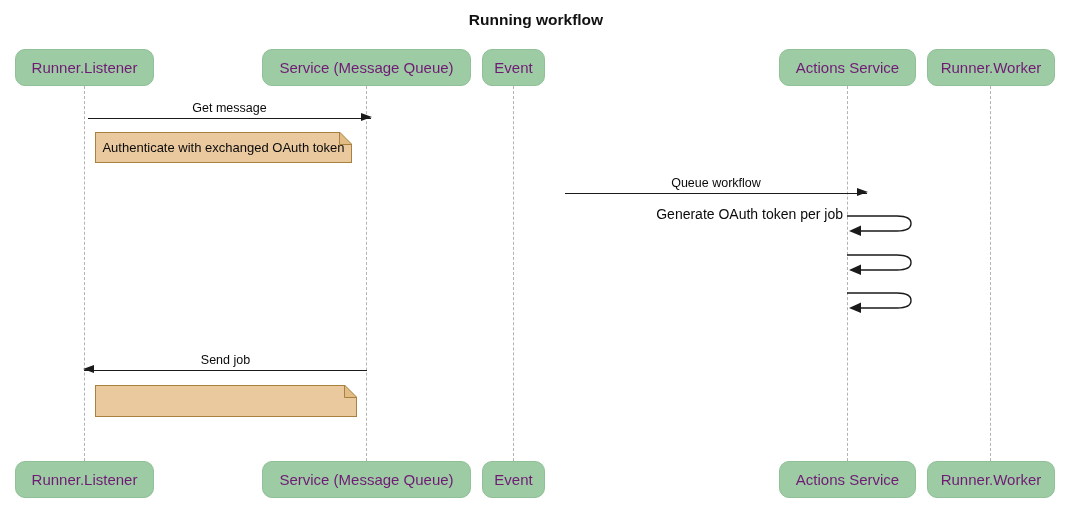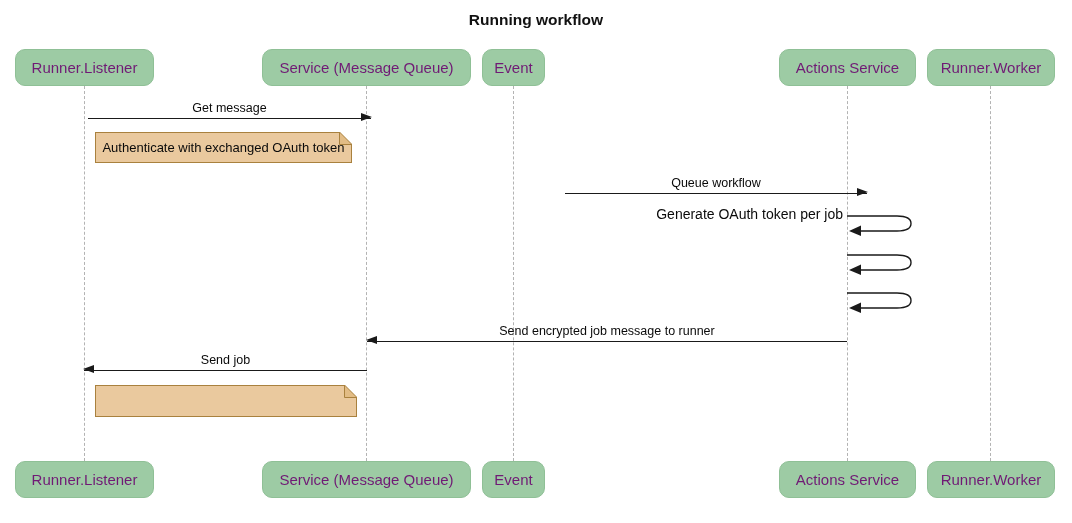--- a/index.html
+++ b/index.html
@@ -163,26 +163,20 @@
   <svg class="self-loop" style="top:253px;" viewBox="0 0 70 22">
     <path d="M0,2 H50 Q64,2 64,9.5 Q64,17 50,17 H13" fill="none" stroke="#1a1a1a" stroke-width="1.4"></path>
     <polygon points="2,17 14,11.5 14,22" fill="#1a1a1a"></polygon>
   </svg>
 
   <svg class="self-loop" style="top:291px;" viewBox="0 0 70 22">
     <path d="M0,2 H50 Q64,2 64,9.5 Q64,17 50,17 H13" fill="none" stroke="#1a1a1a" stroke-width="1.4"></path>
     <polygon points="2,17 14,11.5 14,22" fill="#1a1a1a"></polygon>
   </svg>
 
-  <div class="msg" style="left:367px;top:324px;width:480px;">
-    <div class="msg-label">Send encrypted job message to runner</div>
-    <div class="msg-line">
-      <span class="arrowhead left"></span>
-    </div>
-  </div>
 
   <div class="msg" style="left:84px;top:353px;width:283px;">
     <div class="msg-label">Send job</div>
     <div class="msg-line">
       <span class="arrowhead left"></span>
     </div>
   </div>
 
   <div class="note" style="left:95px;top:385px;width:262px;height:32px;">
     <svg class="note-fold" viewBox="0 0 13 13">

